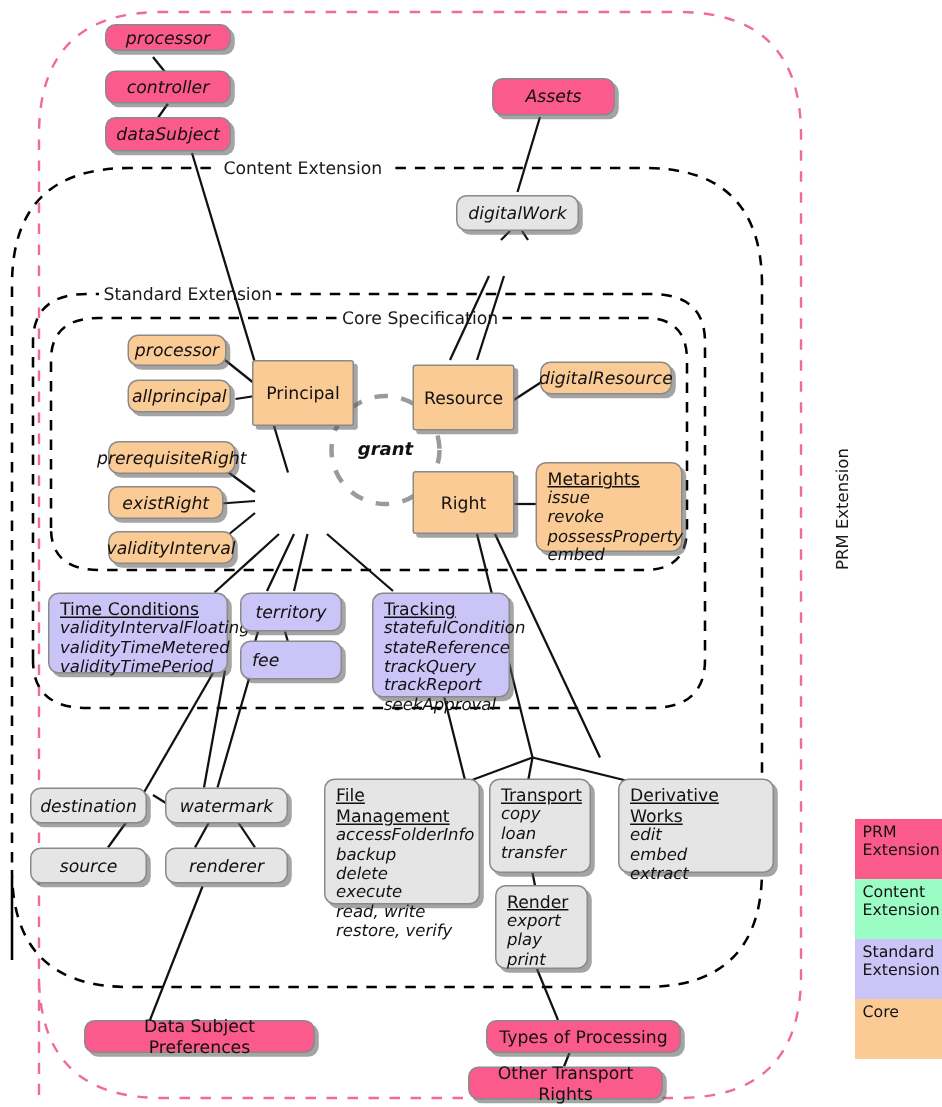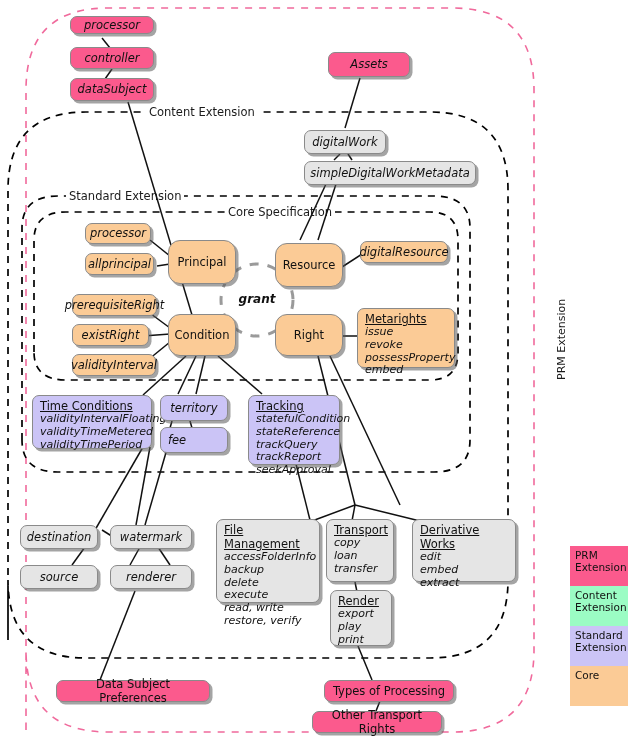--- a/index.html
+++ b/index.html
@@ -20,21 +20,21 @@
 
   
   .node{position:absolute;z-index:5;box-sizing:border-box;
         border:1px solid #8a8a8a;
         box-shadow:2.5px 2.5px 0 rgba(90,90,90,.55);
         display:flex;flex-direction:column;
         justify-content:center;
         padding:2px 7px;
         font-size:11.5px;line-height:1.22;color:#111;}
   .node.rounded{border-radius:7px;}
-  .node.sharp{border-radius:12px;justify-content:center;}
+  .node.sharp{border-radius:2px;justify-content:center;}
   .node.ital{font-style:italic;}
   .node.centered{align-items:center;text-align:center;}
   .node.listy{justify-content:flex-start;padding-top:3px;}
 
   .pink   {background:#fb5a8d;}
   .green  {background:#e5e5e5;}
   .lav    {background:#cbc4f6;}
   .orange {background:#fbcb96;}
 
   .hdr{font-style:normal;text-decoration:underline;font-size:11.5px;
@@ -151,23 +151,20 @@
     </div>
 
   <div class="node rounded ital pink centered" style="left:328px;top:52px;width:82px;height:25px;">
     <span>Assets</span>
     </div>
 
   <div class="node rounded ital green centered" style="left:304px;top:130px;width:82px;height:24px;">
     <span>digitalWork</span>
     </div>
 
-  <div class="node rounded ital green centered" style="left:304px;top:161px;width:172px;height:24px;">
-    <span>simpleDigitalWorkMetadata</span>
-    </div>
 
   <div class="node rounded ital orange centered" style="left:85px;top:223px;width:66px;height:21px;">
     <span>processor</span>
     </div>
 
   <div class="node rounded ital orange centered" style="left:85px;top:253px;width:69px;height:22px;">
     <span>allprincipal</span>
     </div>
 
   <div class="node sharp orange centered" style="left:168px;top:240px;width:68px;height:44px;">
@@ -187,23 +184,20 @@
     </div>
 
   <div class="node rounded ital orange centered" style="left:72px;top:324px;width:77px;height:22px;">
     <span>existRight</span>
     </div>
 
   <div class="node rounded ital orange centered" style="left:72px;top:354px;width:84px;height:22px;">
     <span>validityInterval</span>
     </div>
 
-  <div class="node sharp orange centered" style="left:168px;top:314px;width:68px;height:42px;">
-    <span>Condition</span>
-    </div>
 
   <div class="node sharp orange centered" style="left:275px;top:314px;width:68px;height:42px;">
     <span>Right</span>
     </div>
 
   <div class="node rounded orange listy" style="left:357px;top:308px;width:98px;height:60px;">
     <span class="hdr">Metarights</span>
     <span class="itm">issue</span>
     <span class="itm">revoke</span>
     <span class="itm">possessProperty</span>

